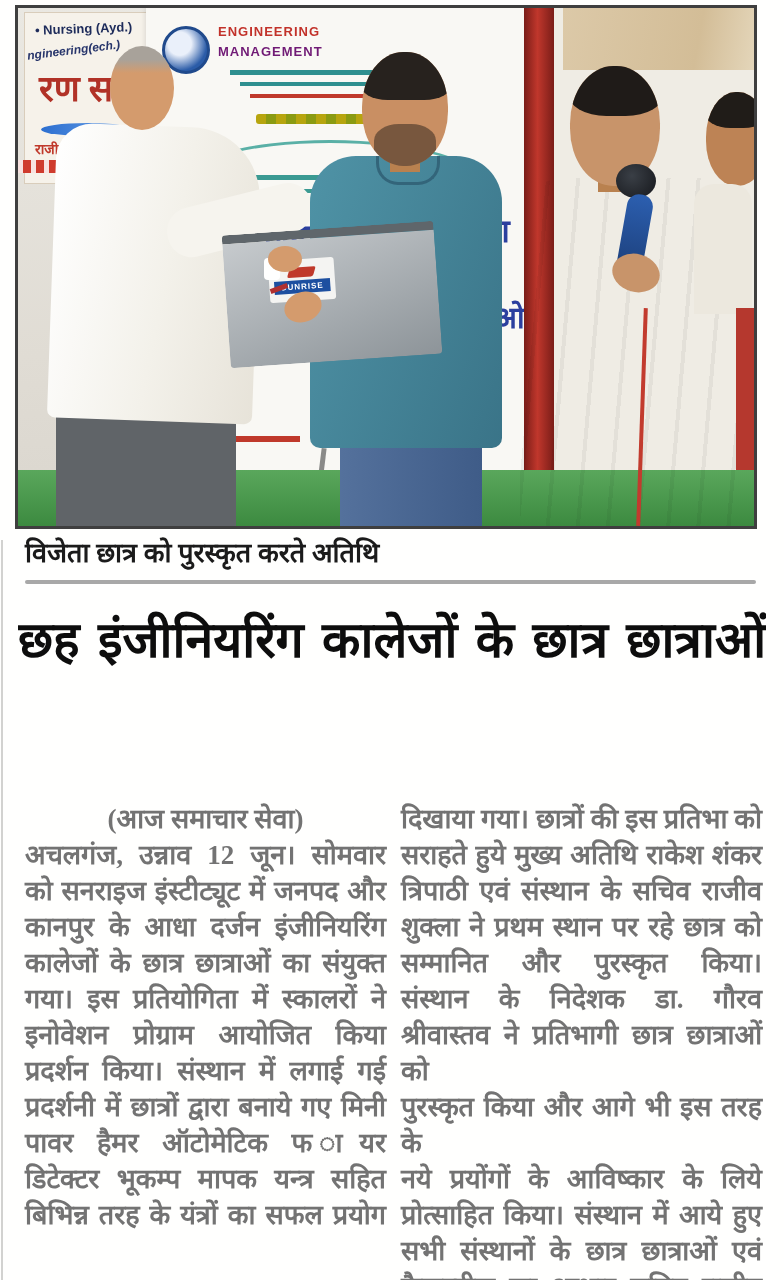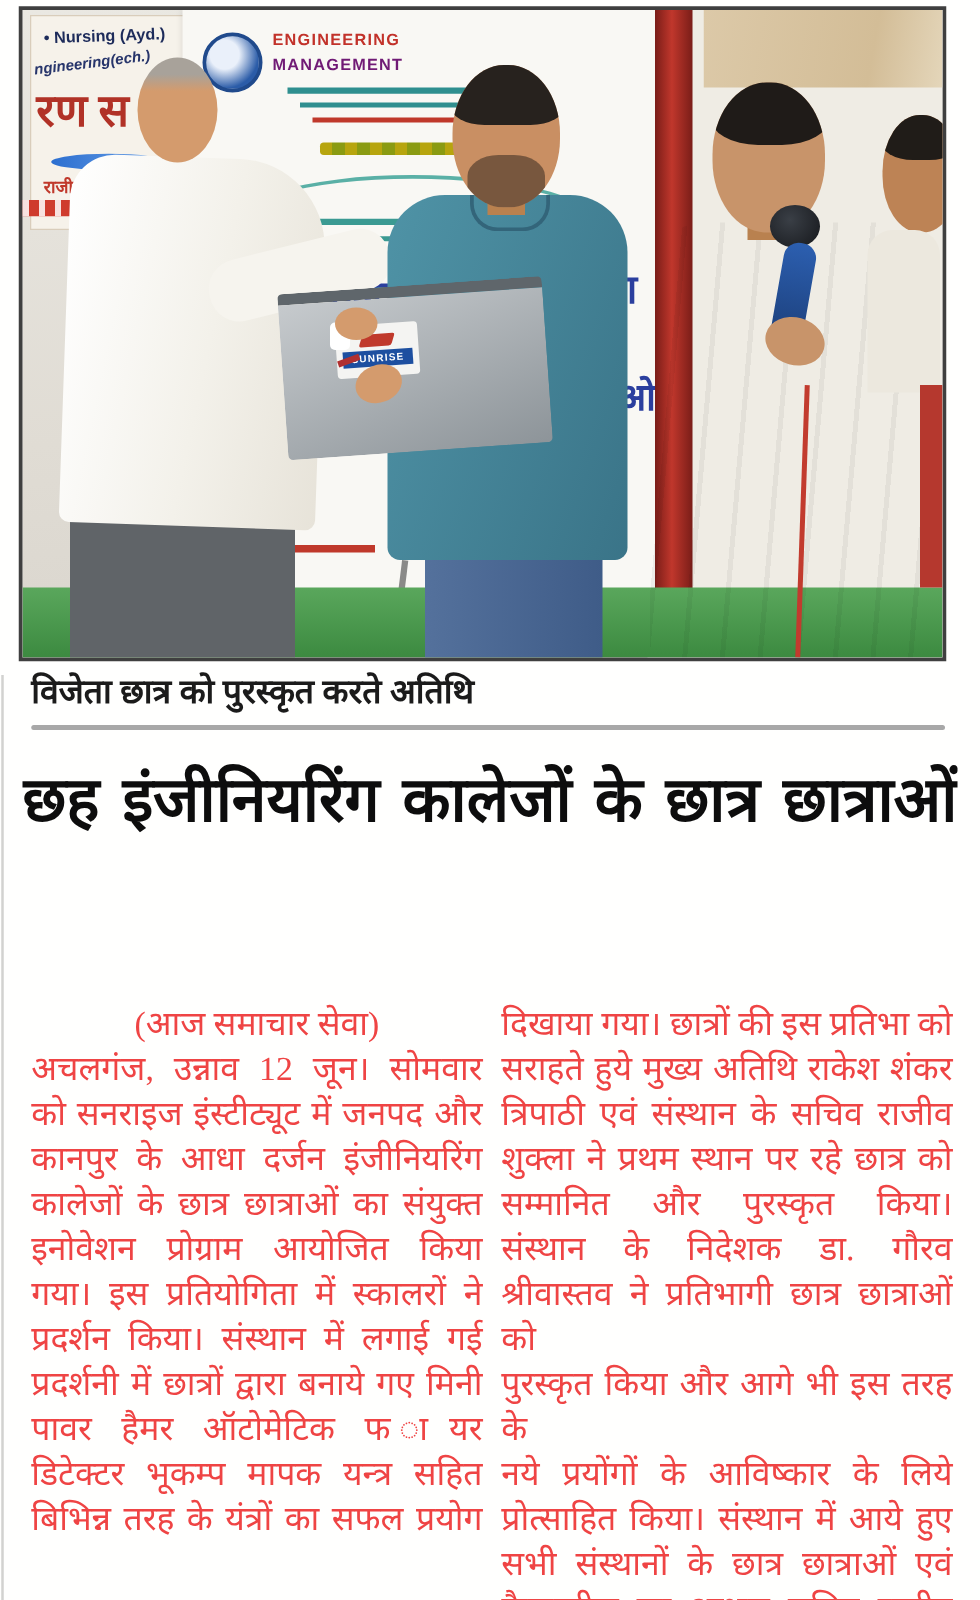--- a/index.html
+++ b/index.html
@@ -14,21 +14,21 @@
   .wall-right{left:500px;top:0;width:236px;height:518px;background:#efece4;}
   .ceiling{left:545px;top:0;width:191px;height:62px;
            background:linear-gradient(100deg,#dcc9a8 0%,#d3bd97 70%,#e4d6ba 100%);}
   
   .left-banner{left:6px;top:4px;width:168px;height:170px;background:#f6f2ea;border:1px solid #d9cdbb;}
   .banner-frame{left:175px;top:0;width:12px;height:178px;background:#7d241c;}
   .lb1{left:10px;top:8px;font-family:"Liberation Sans",sans-serif;font-size:13px;font-weight:bold;
        color:#1d2b5a;transform:rotate(-2deg);white-space:nowrap;}
   .lb2{left:2px;top:30px;font-family:"Liberation Sans",sans-serif;font-size:12px;font-style:italic;
        font-weight:bold;color:#27356b;transform:rotate(-7deg);white-space:nowrap;}
-  .lb-big{left:4px;top:50px;font-size:36px;font-weight:bold;color:#b13227;white-space:nowrap;}
+  .lb-big{left:14px;top:50px;font-size:36px;font-weight:bold;color:#b13227;white-space:nowrap;}
   .lb-swoosh{left:16px;top:110px;width:92px;height:13px;border-radius:50%;
              background:linear-gradient(90deg,#2c6fd0,#6da3e8);}
   .lb-redline{left:112px;top:104px;width:48px;height:5px;background:#c0392b;transform:rotate(-8deg);}
   .lb-small{left:10px;top:126px;font-size:14px;font-weight:bold;color:#c0392b;}
   .lb-strip{left:0;top:152px;width:215px;height:13px;background:#cf3b2d;
             background-image:repeating-linear-gradient(90deg,rgba(255,255,255,.85) 0 5px,transparent 5px 13px);}
   
   .poster{left:128px;top:0;width:378px;height:468px;background:#f9f8f4;box-shadow:0 0 6px rgba(0,0,0,.15);}
   .logo-circle{left:16px;top:18px;width:42px;height:42px;border-radius:50%;
                background:radial-gradient(circle at 35% 35%,#eaf0fa 0 30%,#2b5ca8 70%);border:3px solid #204a8c;}
@@ -110,22 +110,22 @@
   .fr-red{left:718px;top:300px;width:18px;height:162px;background:#b5382e;}
 
   
   #caption{position:absolute;left:25px;top:533px;width:720px;font-size:27px;font-weight:bold;color:#1b1b1b;}
   #rule{position:absolute;left:25px;top:580px;width:731px;height:4px;background:#a8a8a8;border-radius:2px;}
   #headline{position:absolute;left:18px;top:596px;width:748px;color:#0d0d0d;}
   .hl{font-size:50px;font-weight:800;height:88px;line-height:88px;
       text-align:justify;text-align-last:justify;overflow:hidden;}
   #cols{position:absolute;left:25px;top:801px;width:737px;display:flex;gap:15px;}
   .col{width:361px;}
-  .bline{font-size:27px;line-height:36px;color:#ef4444;
-         text-align:justify;text-align-last:justify;}
+  .bline{font-size:27px;line-height:36px;color:#737373;
+         text-align:justify;text-align-last:justify;font-weight:bold;}
   .bline.center{text-align:center;text-align-last:center;}
   #edge-line{position:absolute;left:1px;top:540px;width:2px;height:740px;background:#d2d2d0;}
 </style>
 </head>
 <body>
 
 <div id="page">
 
   <div id="photo">
     <div class="abs wall-right"></div>
@@ -215,22 +215,22 @@
     <div class="hl">छह इंजीनियरिंग कालेजों के छात्र छात्राओं</div>
   </div>
 
   <div id="cols">
     <div class="col">
         <div class="bline center">(आज समाचार सेवा)</div>
         <div class="bline">अचलगंज, उन्नाव 12 जून। सोमवार</div>
         <div class="bline">को सनराइज इंस्टीट्यूट में जनपद और</div>
         <div class="bline">कानपुर के आधा दर्जन इंजीनियरिंग</div>
         <div class="bline">कालेजों के छात्र छात्राओं का संयुक्त</div>
+        <div class="bline">गया। इस प्रतियोगिता में स्कालरों ने</div>
         <div class="bline">इनोवेशन प्रोग्राम आयोजित किया</div>
-        <div class="bline">गया। इस प्रतियोगिता में स्कालरों ने</div>
         <div class="bline">प्रदर्शन किया। संस्थान में लगाई गई</div>
         <div class="bline">प्रदर्शनी में छात्रों द्वारा बनाये गए मिनी</div>
         <div class="bline">पावर हैमर ऑटोमेटिक फ ायर</div>
         <div class="bline">डिटेक्टर भूकम्प मापक यन्त्र सहित</div>
         <div class="bline">बिभिन्न तरह के यंत्रों का सफल प्रयोग</div>
       </div>
     <div class="col">
         <div class="bline">दिखाया गया। छात्रों की इस प्रतिभा को</div>
         <div class="bline">सराहते हुये मुख्य अतिथि राकेश शंकर</div>
         <div class="bline">त्रिपाठी एवं संस्थान के सचिव राजीव</div>

